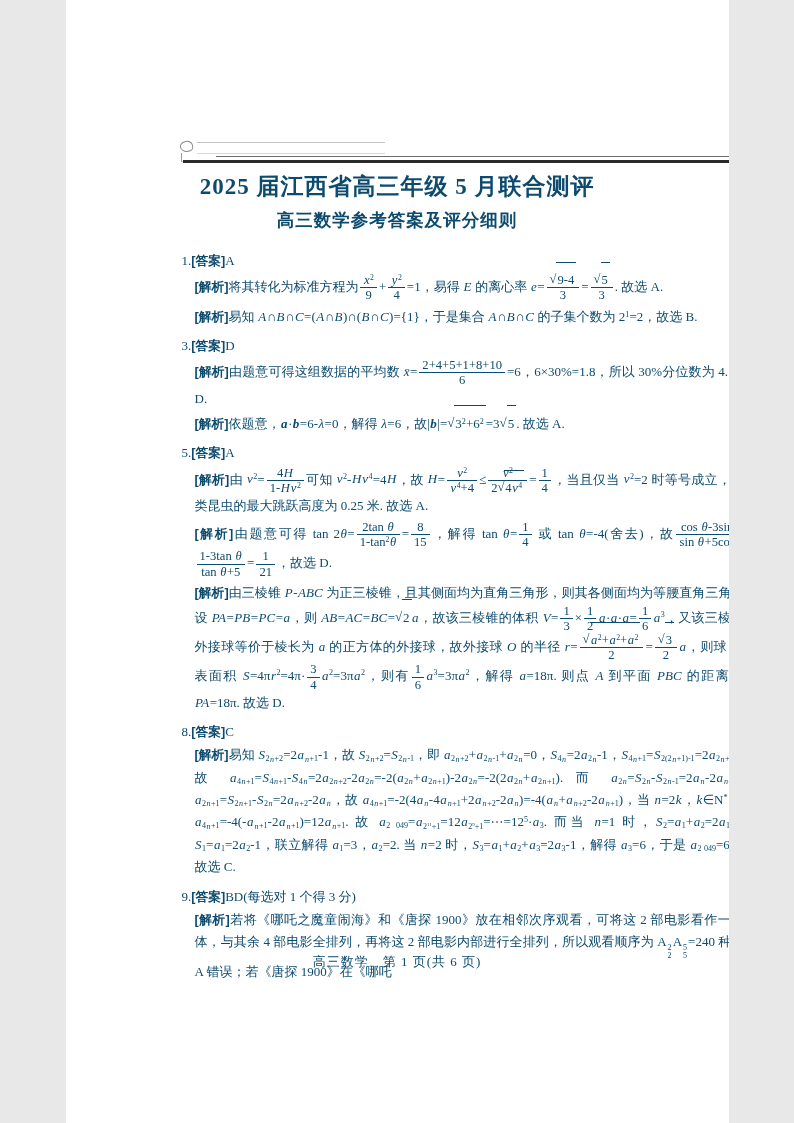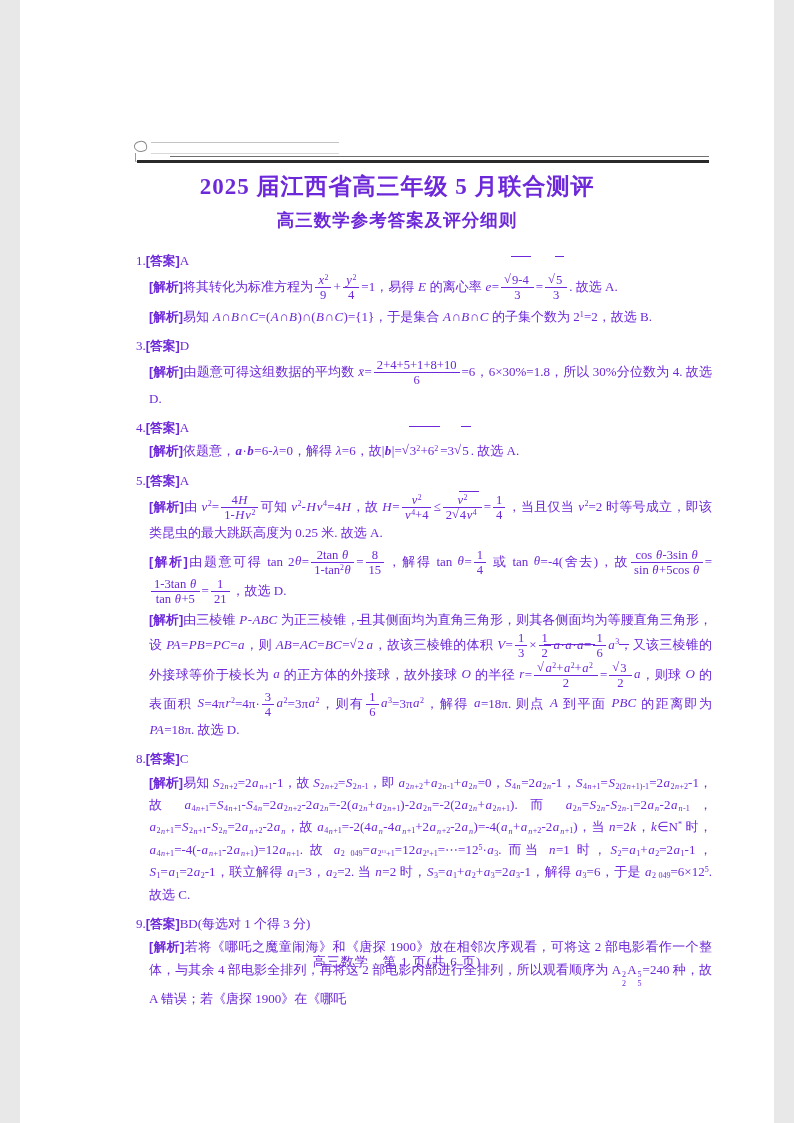--- a/index.html
+++ b/index.html
@@ -1,22 +1,22 @@
 <!DOCTYPE html>
 <html><head>
 <meta charset="utf-8">
 <style>
   html,body{margin:0;padding:0;background:#e8e8e8;}
   .page{
     position:relative;
-    width:754px;height:1123px;
+    width:663px;height:1123px;
     margin:0 auto;
     background:#ffffff;
     font-family:"Liberation Serif",serif;
-    color:#6d28d9;
+    color:#0c4a6e;
     overflow:hidden;
   }
   
   .artifact-blob{
     position:absolute;left:114px;top:141px;width:11px;height:9px;
     border:1.5px solid #8a8a8a;border-radius:50% 50% 40% 60%;
     transform:rotate(-12deg);
   }
   .artifact-tick{
     position:absolute;left:115px;top:153px;width:8px;height:8px;
@@ -59,21 +59,21 @@
   sup{font-size:.62em;line-height:0;vertical-align:.55em;}
   sub{font-size:.62em;line-height:0;vertical-align:-.3em;}
   .frac{
     display:inline-block;text-align:center;vertical-align:middle;
     margin:0 2px;line-height:1.12;font-size:.97em;
   }
   .fnum{display:block;padding:0 3px;border-bottom:1px solid currentColor;}
   .fden{display:block;padding:0 3px;}
   .sqrt{white-space:nowrap;}
   .rsign{display:inline-block;transform:translateY(-1px);}
-  .rbody{border-top:1px solid currentColor;padding:16px 2px 0 1px;}
+  .rbody{border-top:1px solid currentColor;padding:10px 2px 0 1px;}
   .supsub{
     display:inline-flex;flex-direction:column;align-items:center;
     vertical-align:-.45em;line-height:1.05;font-size:.62em;margin:0 1px;
   }
   .supsub span{display:block;}
   
   .footer{
     position:absolute;top:953px;left:0;width:100%;
     text-align:center;font-size:13px;letter-spacing:1px;
   }
@@ -91,21 +91,20 @@
 
   <div class="doc-title">2025 届江西省高三年级 5 月联合测评</div>
   <div class="doc-subtitle">高三数学参考答案及评分细则</div>
 
   <div class="content">
       <div class="answer-line">1.<span class="lbl">[答案]</span>A</div>
       <div class="analysis"><span class="lbl">[解析]</span>将其转化为标准方程为<span class="frac"><span class="fnum"><span class="v">x</span><sup>2</sup></span><span class="fden">9</span></span>+<span class="frac"><span class="fnum"><span class="v">y</span><sup>2</sup></span><span class="fden">4</span></span>=1，易得 <span class="v">E</span> 的离心率 <span class="v">e</span>=<span class="frac"><span class="fnum"><span class="sqrt"><span class="rsign">√</span><span class="rbody">9-4</span></span></span><span class="fden">3</span></span>=<span class="frac"><span class="fnum"><span class="sqrt"><span class="rsign">√</span><span class="rbody">5</span></span></span><span class="fden">3</span></span>. 故选 A.</div>
       <div class="analysis"><span class="lbl">[解析]</span>易知 <span class="v">A</span>∩<span class="v">B</span>∩<span class="v">C</span>=(<span class="v">A</span>∩<span class="v">B</span>)∩(<span class="v">B</span>∩<span class="v">C</span>)={1}，于是集合 <span class="v">A</span>∩<span class="v">B</span>∩<span class="v">C</span> 的子集个数为 2<sup>1</sup>=2，故选 B.</div>
       <div class="answer-line">3.<span class="lbl">[答案]</span>D</div>
       <div class="analysis"><span class="lbl">[解析]</span>由题意可得这组数据的平均数 <span class="v">x̄</span>=<span class="frac"><span class="fnum">2+4+5+1+8+10</span><span class="fden">6</span></span>=6，6×30%=1.8，所以 30%分位数为 4. 故选 D.</div>
-      <div class="answer-line">4.<span class="lbl">[答案]</span>A</div>
       <div class="analysis"><span class="lbl">[解析]</span>依题意，<span class="vec">a</span>·<span class="vec">b</span>=6-<span class="v">λ</span>=0，解得 <span class="v">λ</span>=6，故|<span class="vec">b</span>|=<span class="sqrt"><span class="rsign">√</span><span class="rbody">3<sup>2</sup>+6<sup>2</sup></span></span>=3<span class="sqrt"><span class="rsign">√</span><span class="rbody">5</span></span>. 故选 A.</div>
       <div class="answer-line">5.<span class="lbl">[答案]</span>A</div>
       <div class="analysis"><span class="lbl">[解析]</span>由 <span class="v">v</span><sup>2</sup>=<span class="frac"><span class="fnum">4<span class="v">H</span></span><span class="fden">1-<span class="v">H</span><span class="v">v</span><sup>2</sup></span></span>可知 <span class="v">v</span><sup>2</sup>-<span class="v">H</span><span class="v">v</span><sup>4</sup>=4<span class="v">H</span>，故 <span class="v">H</span>=<span class="frac"><span class="fnum"><span class="v">v</span><sup>2</sup></span><span class="fden"><span class="v">v</span><sup>4</sup>+4</span></span>≤<span class="frac"><span class="fnum"><span class="v">v</span><sup>2</sup></span><span class="fden">2<span class="sqrt"><span class="rsign">√</span><span class="rbody">4<span class="v">v</span><sup>4</sup></span></span></span></span>=<span class="frac"><span class="fnum">1</span><span class="fden">4</span></span>，当且仅当 <span class="v">v</span><sup>2</sup>=2 时等号成立，即该类昆虫的最大跳跃高度为 0.25 米. 故选 A.</div>
       <div class="analysis"><span class="lbl">[解析]</span>由题意可得 tan 2<span class="v">θ</span>=<span class="frac"><span class="fnum">2tan <span class="v">θ</span></span><span class="fden">1-tan<sup>2</sup><span class="v">θ</span></span></span>=<span class="frac"><span class="fnum">8</span><span class="fden">15</span></span>，解得 tan <span class="v">θ</span>=<span class="frac"><span class="fnum">1</span><span class="fden">4</span></span> 或 tan <span class="v">θ</span>=-4(舍去)，故<span class="frac"><span class="fnum">cos <span class="v">θ</span>-3sin <span class="v">θ</span></span><span class="fden">sin <span class="v">θ</span>+5cos <span class="v">θ</span></span></span>=<span class="frac"><span class="fnum">1-3tan <span class="v">θ</span></span><span class="fden">tan <span class="v">θ</span>+5</span></span>=<span class="frac"><span class="fnum">1</span><span class="fden">21</span></span>，故选 D.</div>
       <div class="analysis"><span class="lbl">[解析]</span>由三棱锥 <span class="v">P</span>-<span class="v">ABC</span> 为正三棱锥，且其侧面均为直角三角形，则其各侧面均为等腰直角三角形，设 <span class="v">PA</span>=<span class="v">PB</span>=<span class="v">PC</span>=<span class="v">a</span>，则 <span class="v">AB</span>=<span class="v">AC</span>=<span class="v">BC</span>=<span class="sqrt"><span class="rsign">√</span><span class="rbody">2</span></span><span class="v">a</span>，故该三棱锥的体积 <span class="v">V</span>=<span class="frac"><span class="fnum">1</span><span class="fden">3</span></span>×<span class="frac"><span class="fnum">1</span><span class="fden">2</span></span><span class="v">a</span>·<span class="v">a</span>·<span class="v">a</span>=<span class="frac"><span class="fnum">1</span><span class="fden">6</span></span><span class="v">a</span><sup>3</sup>，又该三棱锥的外接球等价于棱长为 <span class="v">a</span> 的正方体的外接球，故外接球 <span class="v">O</span> 的半径 <span class="v">r</span>=<span class="frac"><span class="fnum"><span class="sqrt"><span class="rsign">√</span><span class="rbody"><span class="v">a</span><sup>2</sup>+<span class="v">a</span><sup>2</sup>+<span class="v">a</span><sup>2</sup></span></span></span><span class="fden">2</span></span>=<span class="frac"><span class="fnum"><span class="sqrt"><span class="rsign">√</span><span class="rbody">3</span></span></span><span class="fden">2</span></span><span class="v">a</span>，则球 <span class="v">O</span> 的表面积 <span class="v">S</span>=4π<span class="v">r</span><sup>2</sup>=4π·<span class="frac"><span class="fnum">3</span><span class="fden">4</span></span><span class="v">a</span><sup>2</sup>=3π<span class="v">a</span><sup>2</sup>，则有<span class="frac"><span class="fnum">1</span><span class="fden">6</span></span><span class="v">a</span><sup>3</sup>=3π<span class="v">a</span><sup>2</sup>，解得 <span class="v">a</span>=18π. 则点 <span class="v">A</span> 到平面 <span class="v">PBC</span> 的距离即为 <span class="v">PA</span>=18π. 故选 D.</div>
       <div class="answer-line">8.<span class="lbl">[答案]</span>C</div>
       <div class="analysis"><span class="lbl">[解析]</span>易知 <span class="v">S</span><sub>2<span class="v">n</span>+2</sub>=2<span class="v">a</span><sub><span class="v">n</span>+1</sub>-1，故 <span class="v">S</span><sub>2<span class="v">n</span>+2</sub>=<span class="v">S</span><sub>2<span class="v">n</span>-1</sub>，即 <span class="v">a</span><sub>2<span class="v">n</span>+2</sub>+<span class="v">a</span><sub>2<span class="v">n</span>-1</sub>+<span class="v">a</span><sub>2<span class="v">n</span></sub>=0，<span class="v">S</span><sub>4<span class="v">n</span></sub>=2<span class="v">a</span><sub>2<span class="v">n</span></sub>-1，<span class="v">S</span><sub>4<span class="v">n</span>+1</sub>=<span class="v">S</span><sub>2(2<span class="v">n</span>+1)-1</sub>=2<span class="v">a</span><sub>2<span class="v">n</span>+2</sub>-1，故 <span class="v">a</span><sub>4<span class="v">n</span>+1</sub>=<span class="v">S</span><sub>4<span class="v">n</span>+1</sub>-<span class="v">S</span><sub>4<span class="v">n</span></sub>=2<span class="v">a</span><sub>2<span class="v">n</span>+2</sub>-2<span class="v">a</span><sub>2<span class="v">n</span></sub>=-2(<span class="v">a</span><sub>2<span class="v">n</span></sub>+<span class="v">a</span><sub>2<span class="v">n</span>+1</sub>)-2<span class="v">a</span><sub>2<span class="v">n</span></sub>=-2(2<span class="v">a</span><sub>2<span class="v">n</span></sub>+<span class="v">a</span><sub>2<span class="v">n</span>+1</sub>). 而 <span class="v">a</span><sub>2<span class="v">n</span></sub>=<span class="v">S</span><sub>2<span class="v">n</span></sub>-<span class="v">S</span><sub>2<span class="v">n</span>-1</sub>=2<span class="v">a</span><sub><span class="v">n</span></sub>-2<span class="v">a</span><sub><span class="v">n</span>-1</sub>，<span class="v">a</span><sub>2<span class="v">n</span>+1</sub>=<span class="v">S</span><sub>2<span class="v">n</span>+1</sub>-<span class="v">S</span><sub>2<span class="v">n</span></sub>=2<span class="v">a</span><sub><span class="v">n</span>+2</sub>-2<span class="v">a</span><sub><span class="v">n</span></sub>，故 <span class="v">a</span><sub>4<span class="v">n</span>+1</sub>=-2(4<span class="v">a</span><sub><span class="v">n</span></sub>-4<span class="v">a</span><sub><span class="v">n</span>+1</sub>+2<span class="v">a</span><sub><span class="v">n</span>+2</sub>-2<span class="v">a</span><sub><span class="v">n</span></sub>)=-4(<span class="v">a</span><sub><span class="v">n</span></sub>+<span class="v">a</span><sub><span class="v">n</span>+2</sub>-2<span class="v">a</span><sub><span class="v">n</span>+1</sub>)，当 <span class="v">n</span>=2<span class="v">k</span>，<span class="v">k</span>∈N<sup>*</sup> 时，<span class="v">a</span><sub>4<span class="v">n</span>+1</sub>=-4(-<span class="v">a</span><sub><span class="v">n</span>+1</sub>-2<span class="v">a</span><sub><span class="v">n</span>+1</sub>)=12<span class="v">a</span><sub><span class="v">n</span>+1</sub>. 故 <span class="v">a</span><sub>2 049</sub>=<span class="v">a</span><sub>2<sup>11</sup>+1</sub>=12<span class="v">a</span><sub>2<sup>9</sup>+1</sub>=⋯=12<sup>5</sup>·<span class="v">a</span><sub>3</sub>. 而当 <span class="v">n</span>=1 时，<span class="v">S</span><sub>2</sub>=<span class="v">a</span><sub>1</sub>+<span class="v">a</span><sub>2</sub>=2<span class="v">a</span><sub>1</sub>-1，<span class="v">S</span><sub>1</sub>=<span class="v">a</span><sub>1</sub>=2<span class="v">a</span><sub>2</sub>-1，联立解得 <span class="v">a</span><sub>1</sub>=3，<span class="v">a</span><sub>2</sub>=2. 当 <span class="v">n</span>=2 时，<span class="v">S</span><sub>3</sub>=<span class="v">a</span><sub>1</sub>+<span class="v">a</span><sub>2</sub>+<span class="v">a</span><sub>3</sub>=2<span class="v">a</span><sub>3</sub>-1，解得 <span class="v">a</span><sub>3</sub>=6，于是 <span class="v">a</span><sub>2 049</sub>=6×12<sup>5</sup>. 故选 C.</div>
       <div class="answer-line">9.<span class="lbl">[答案]</span>BD(每选对 1 个得 3 分)</div>
       <div class="analysis"><span class="lbl">[解析]</span>若将《哪吒之魔童闹海》和《唐探 1900》放在相邻次序观看，可将这 2 部电影看作一个整体，与其余 4 部电影全排列，再将这 2 部电影内部进行全排列，所以观看顺序为 A<span class="supsub">
           <span>2</span>

